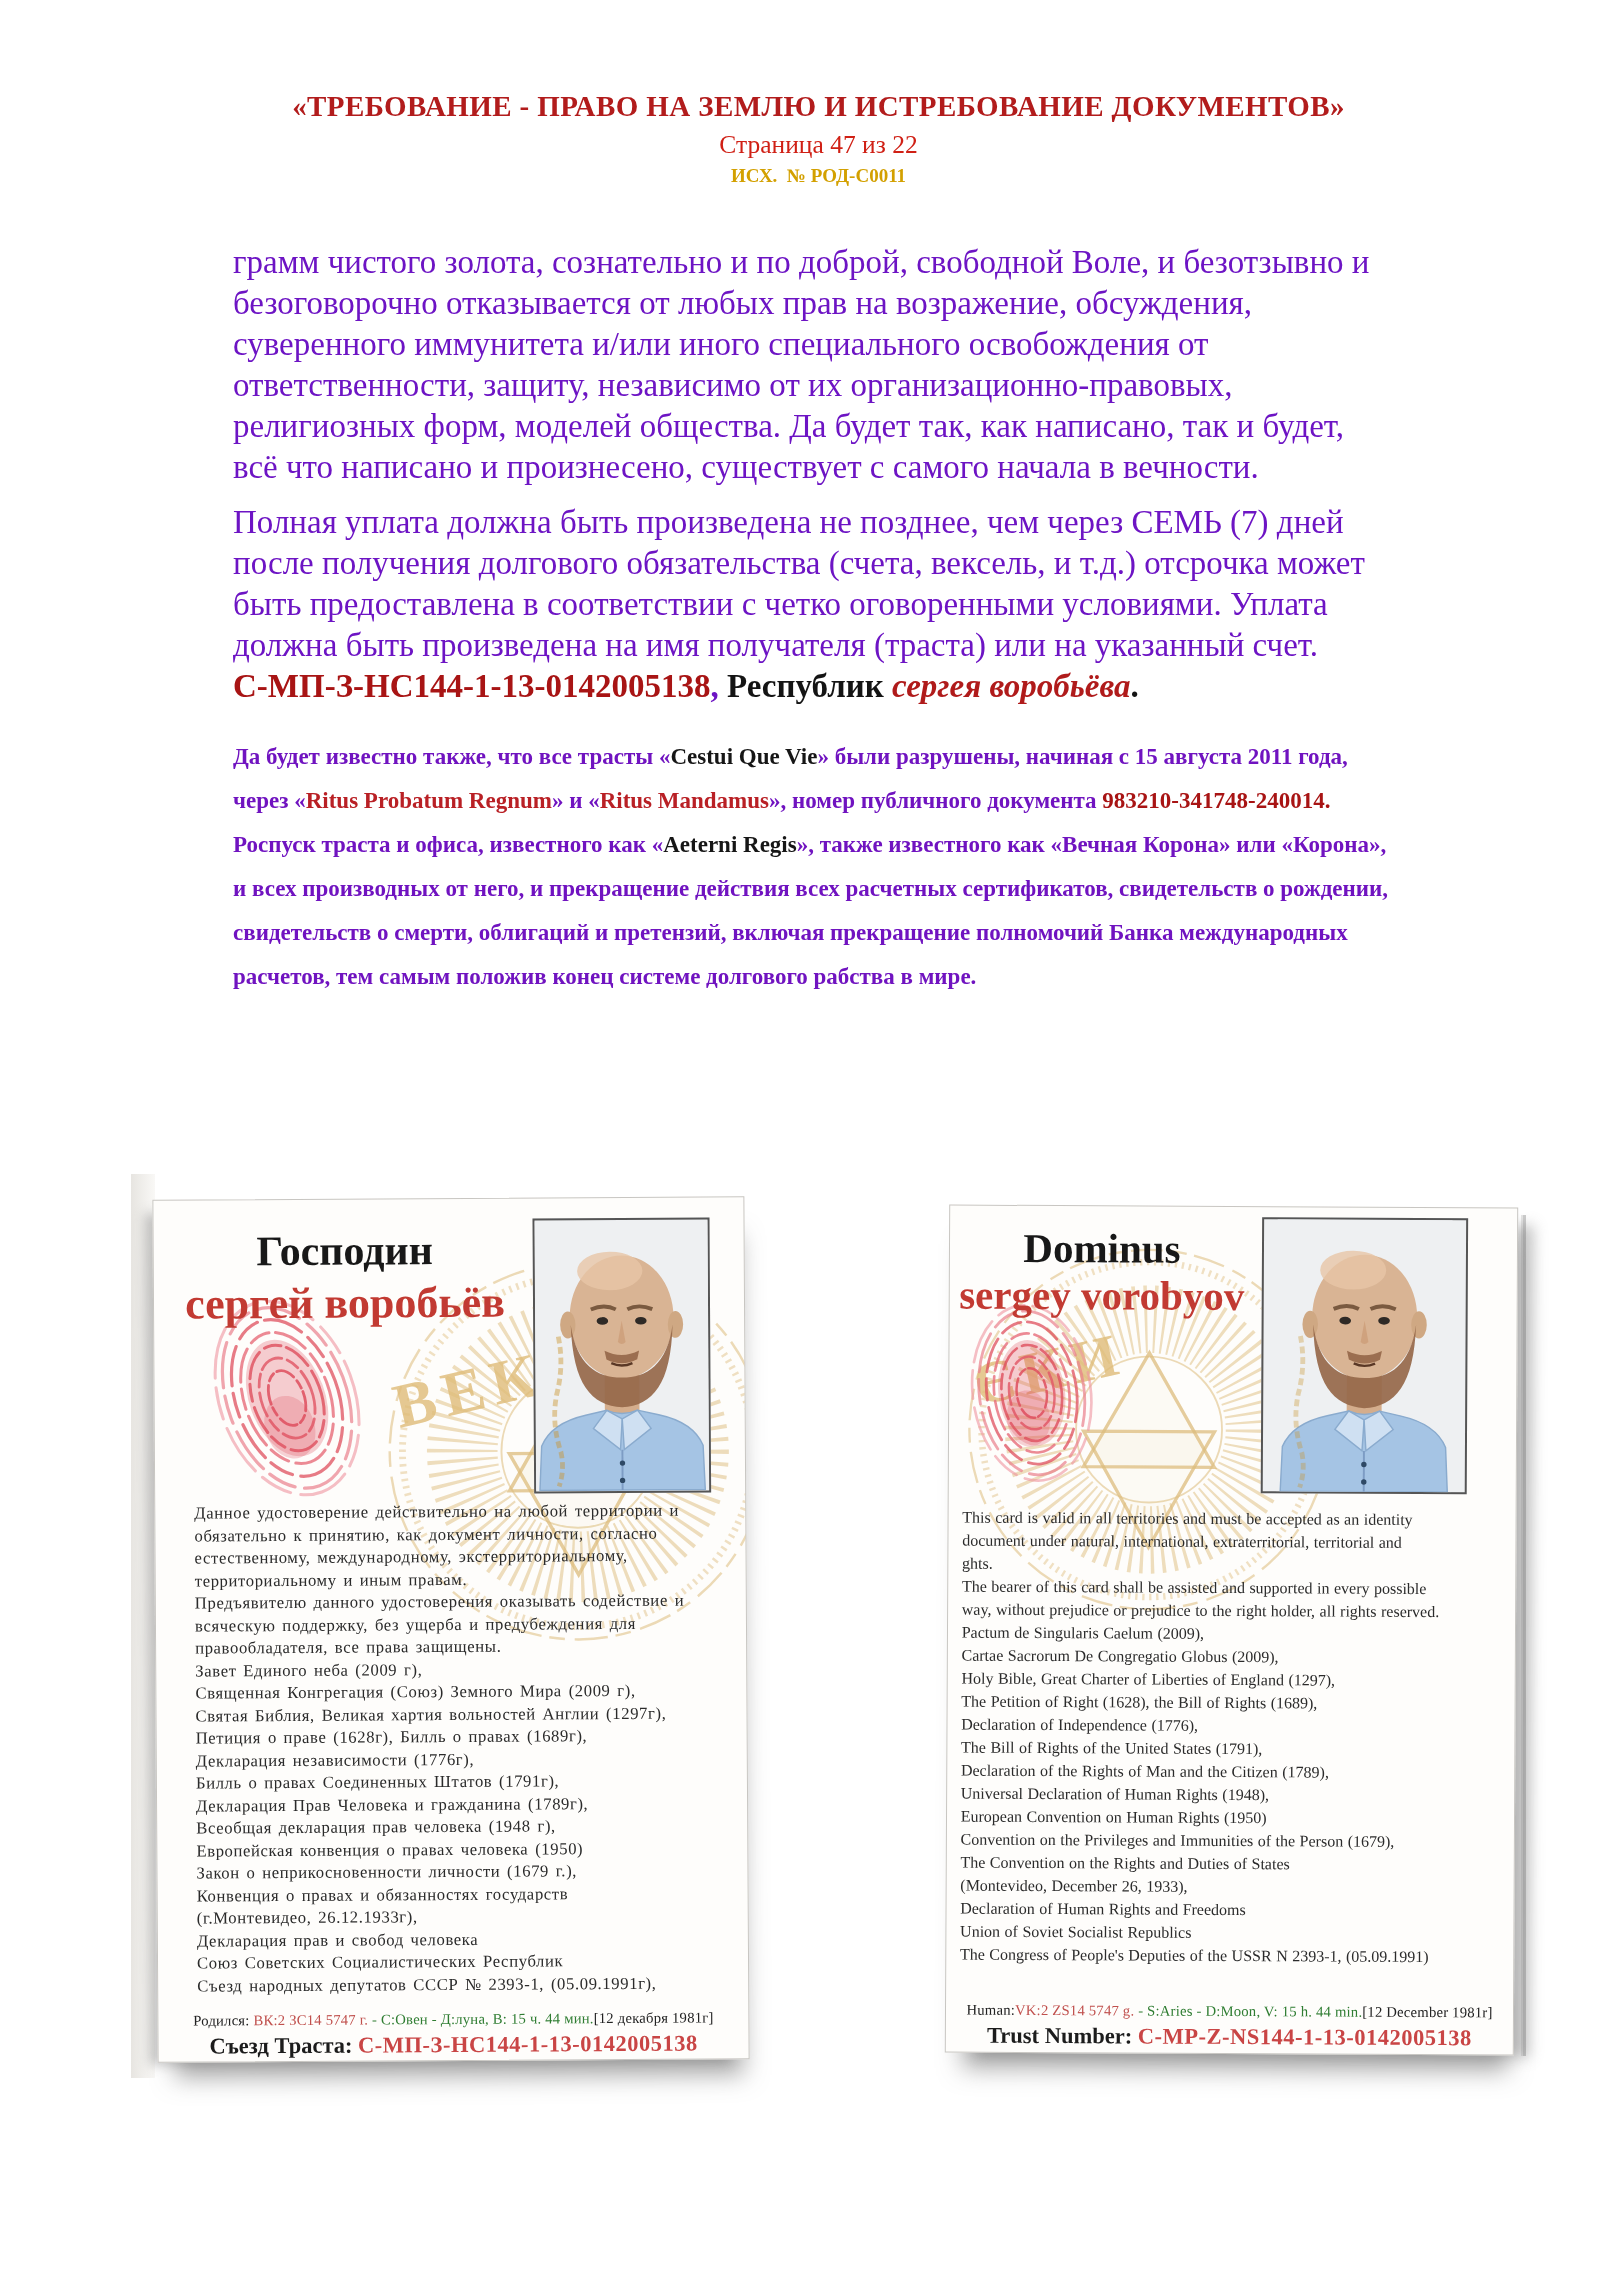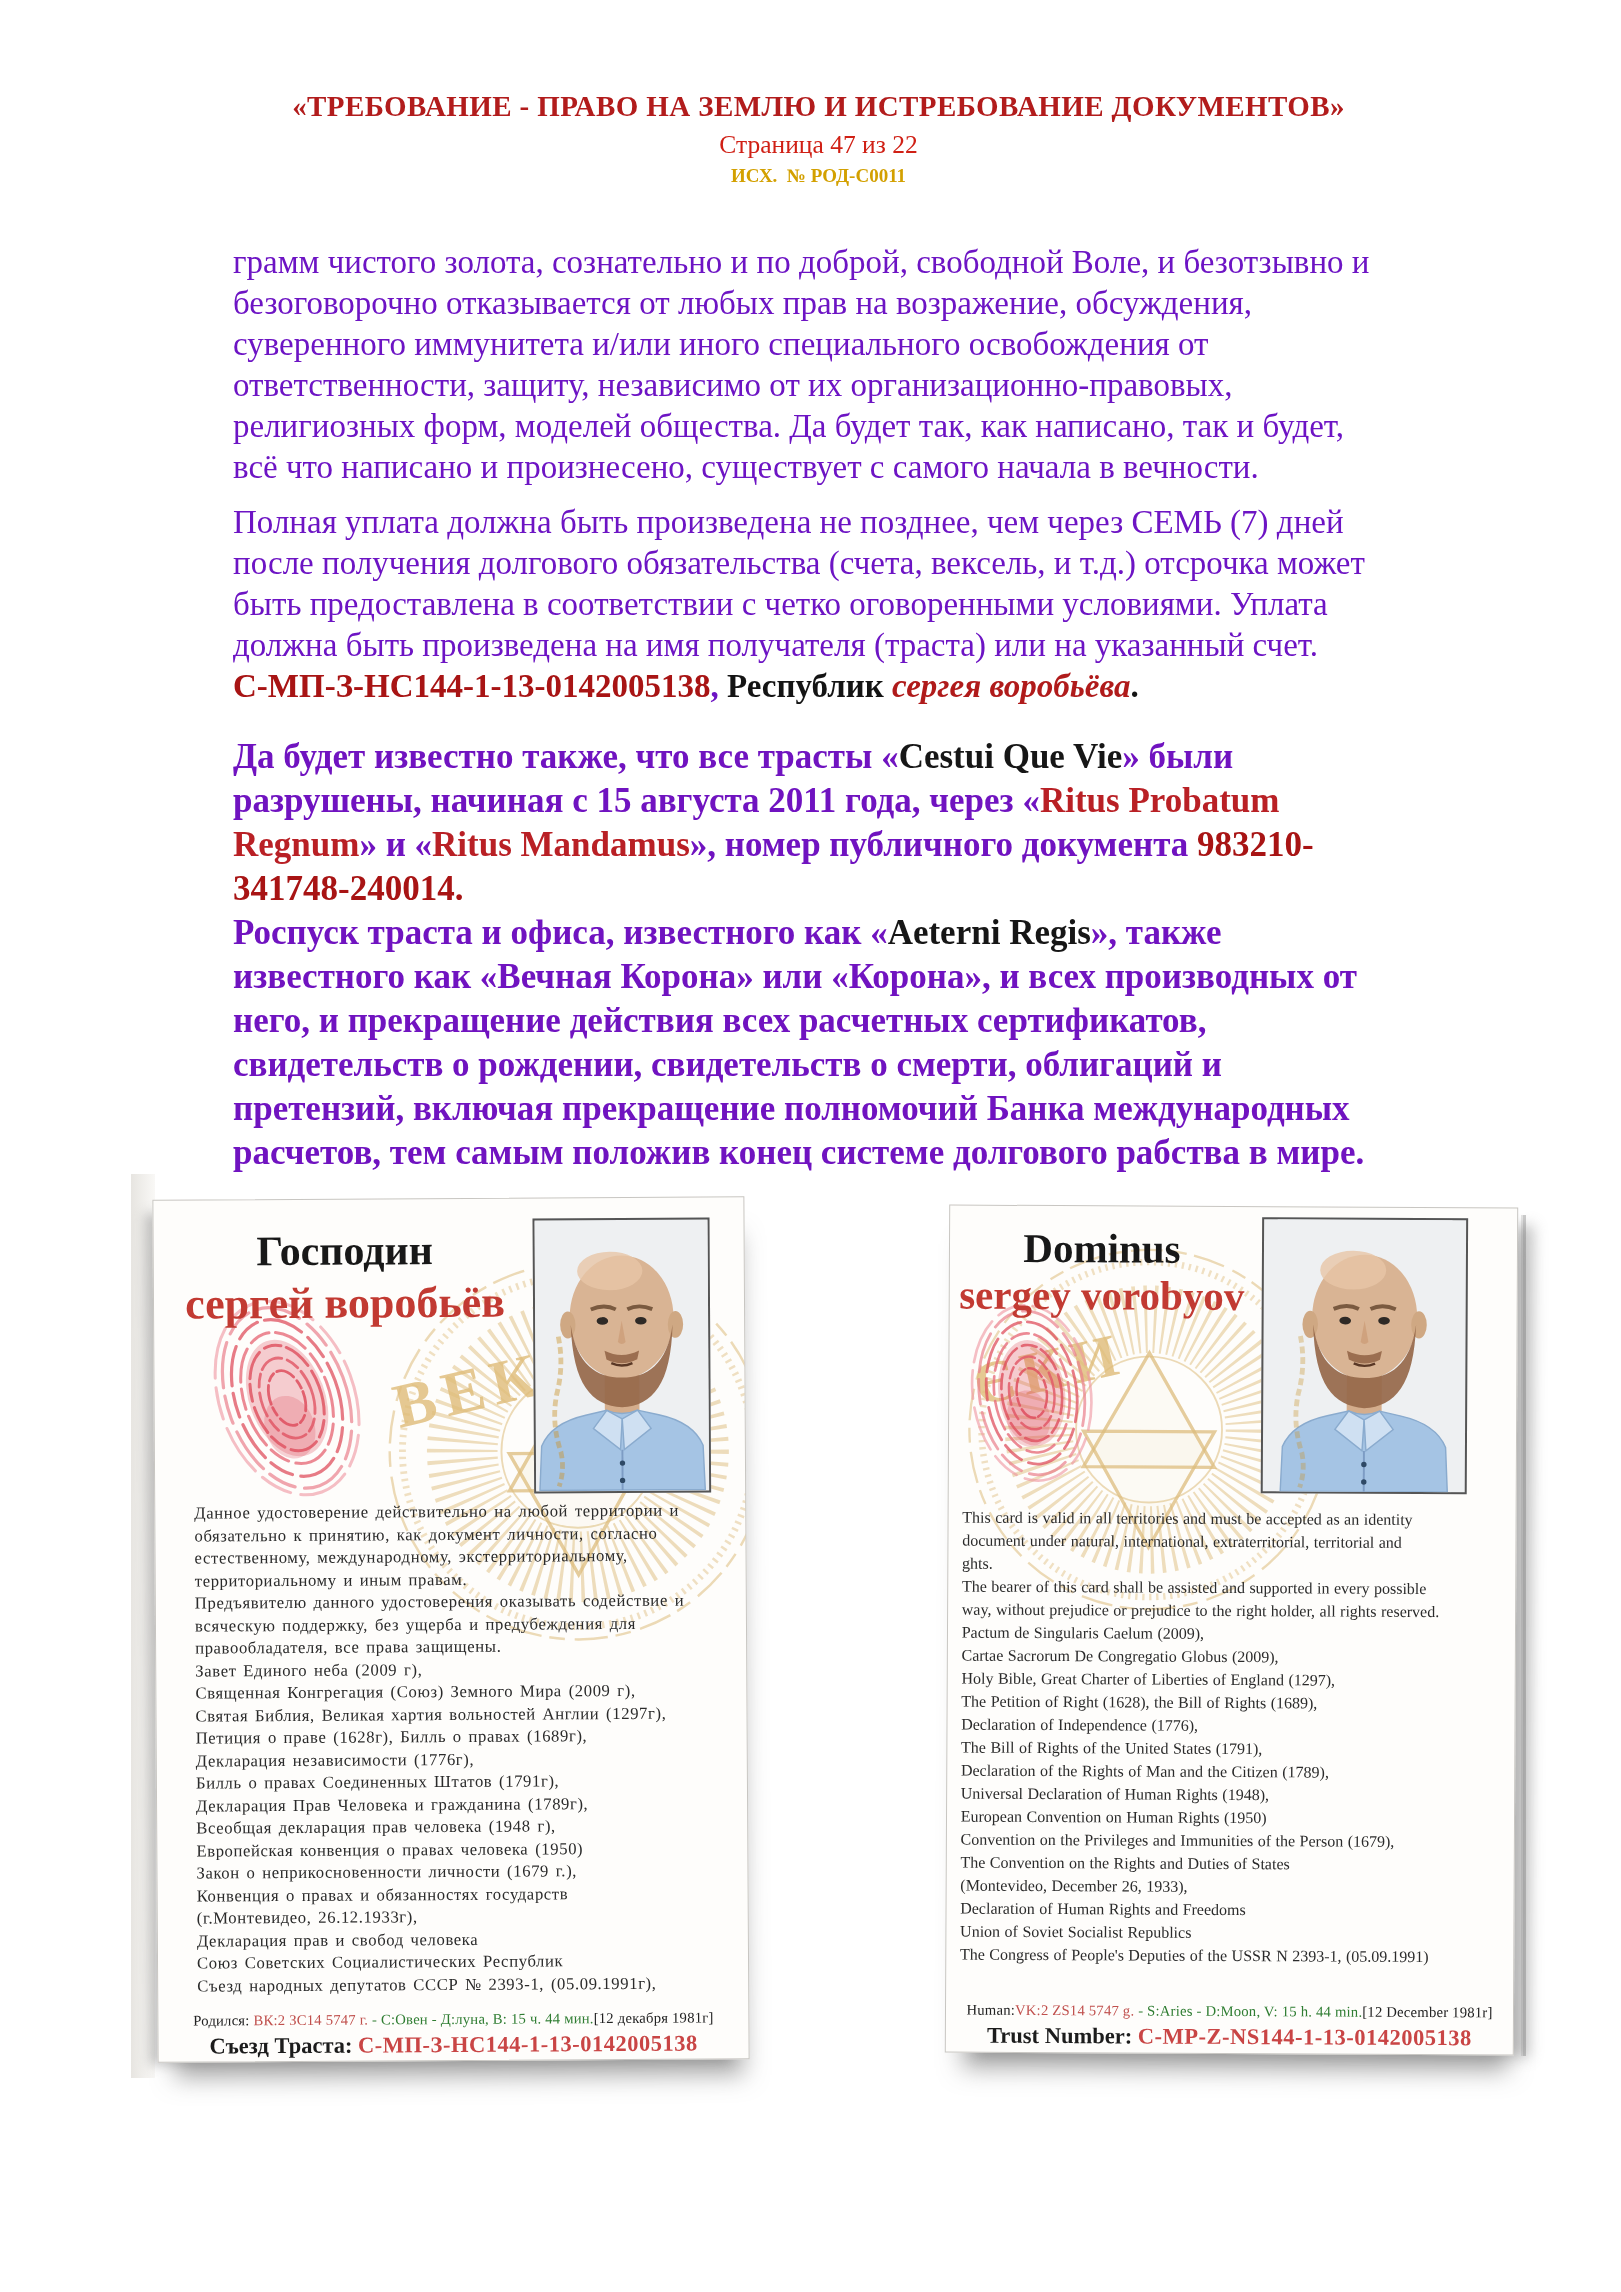--- a/index.html
+++ b/index.html
@@ -14,21 +14,21 @@
   .hdr-ref{margin-top:4.9px;font-size:19px;font-weight:bold;color:#d3a000;white-space:pre;}
 
   
   .docbody{position:absolute;left:233px;top:242px;width:1162px;color:#6d14c4;}
   .p{font-size:33px;line-height:41px;margin:0 0 13.7px 0;}
   .p.tight{margin-bottom:0;}
   .pcode{font-size:33px;line-height:41px;margin:0;font-weight:bold;color:#6d14c4;}
   .pcode .code{color:#a81414;}
   .pcode .blk{color:#141414;}
   .pcode .nm{color:#b01b1b;font-style:italic;}
-  .bold-block{margin-top:28px;font-weight:bold;font-size:35px;line-height:44px;color:#7013c0;}
+  .bold-block{margin-top:28px;font-weight:bold;font-size:23px;line-height:44px;color:#7013c0;}
   .bold-block p{margin:0;}
   .lat-black{color:#161616;}
   .lat-red{color:#b92025;}
   .num-red{color:#a81414;}
 
   
   .edge-left-band{position:absolute;left:131px;top:1174px;width:23.5px;height:904px;
     background:linear-gradient(90deg,#e7e5e1,#f9f8f6);}
   .edge-right-line{position:absolute;left:1521px;top:1215px;width:2.9px;height:841px;
     background:#cccccc;border-left:2px solid #e6e6e6;}

